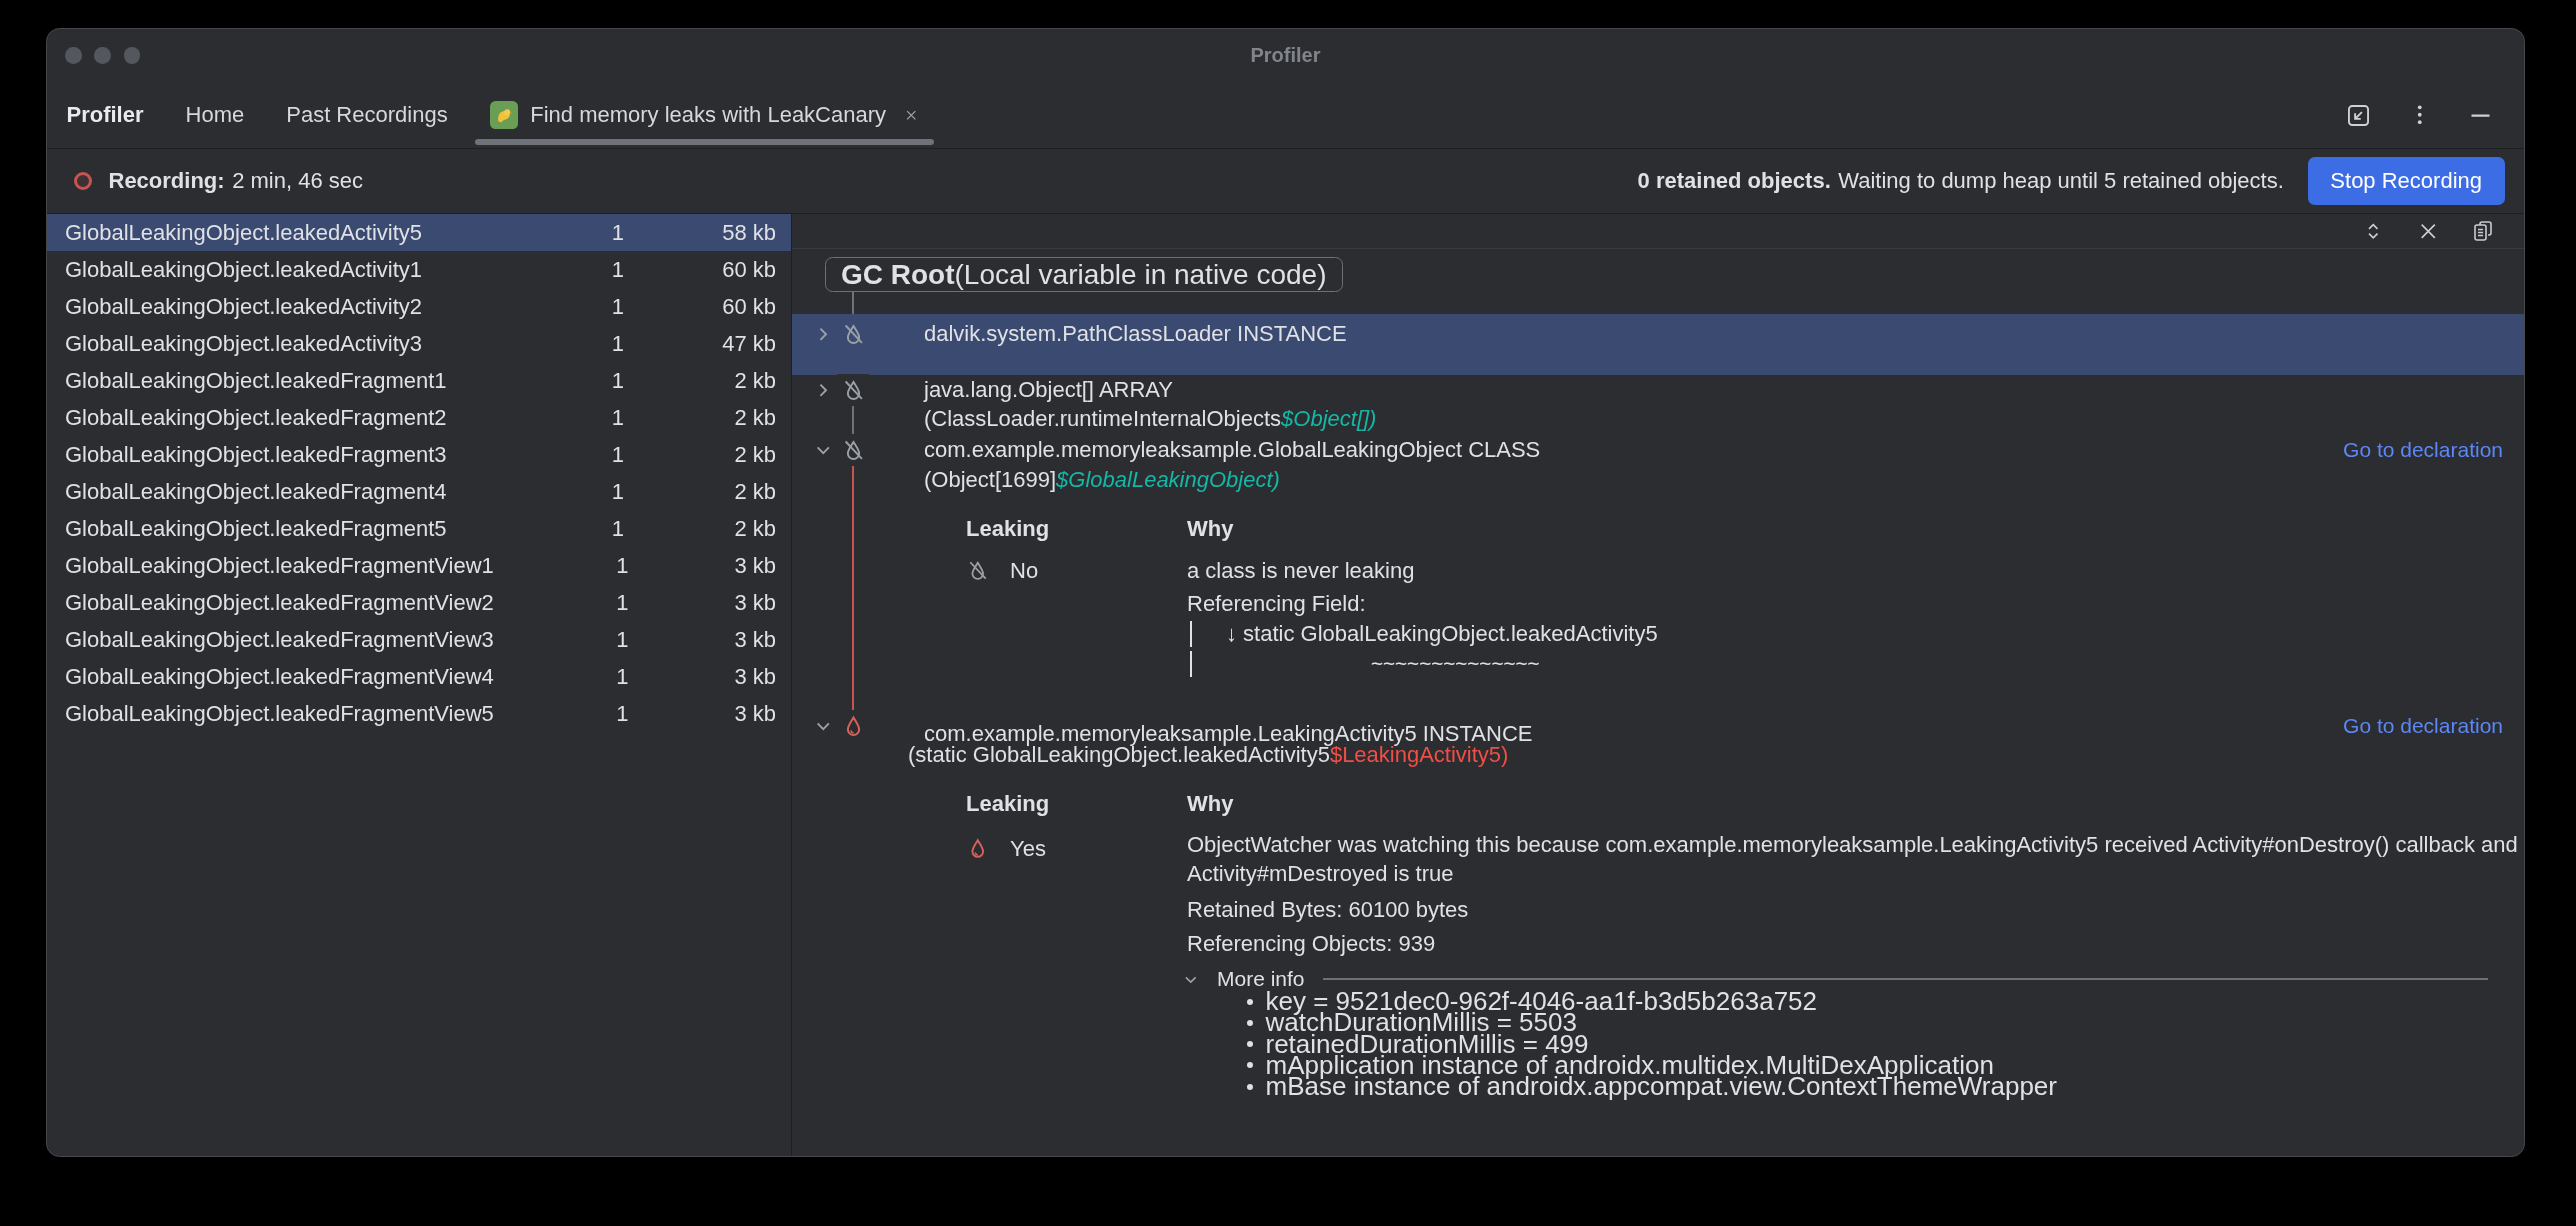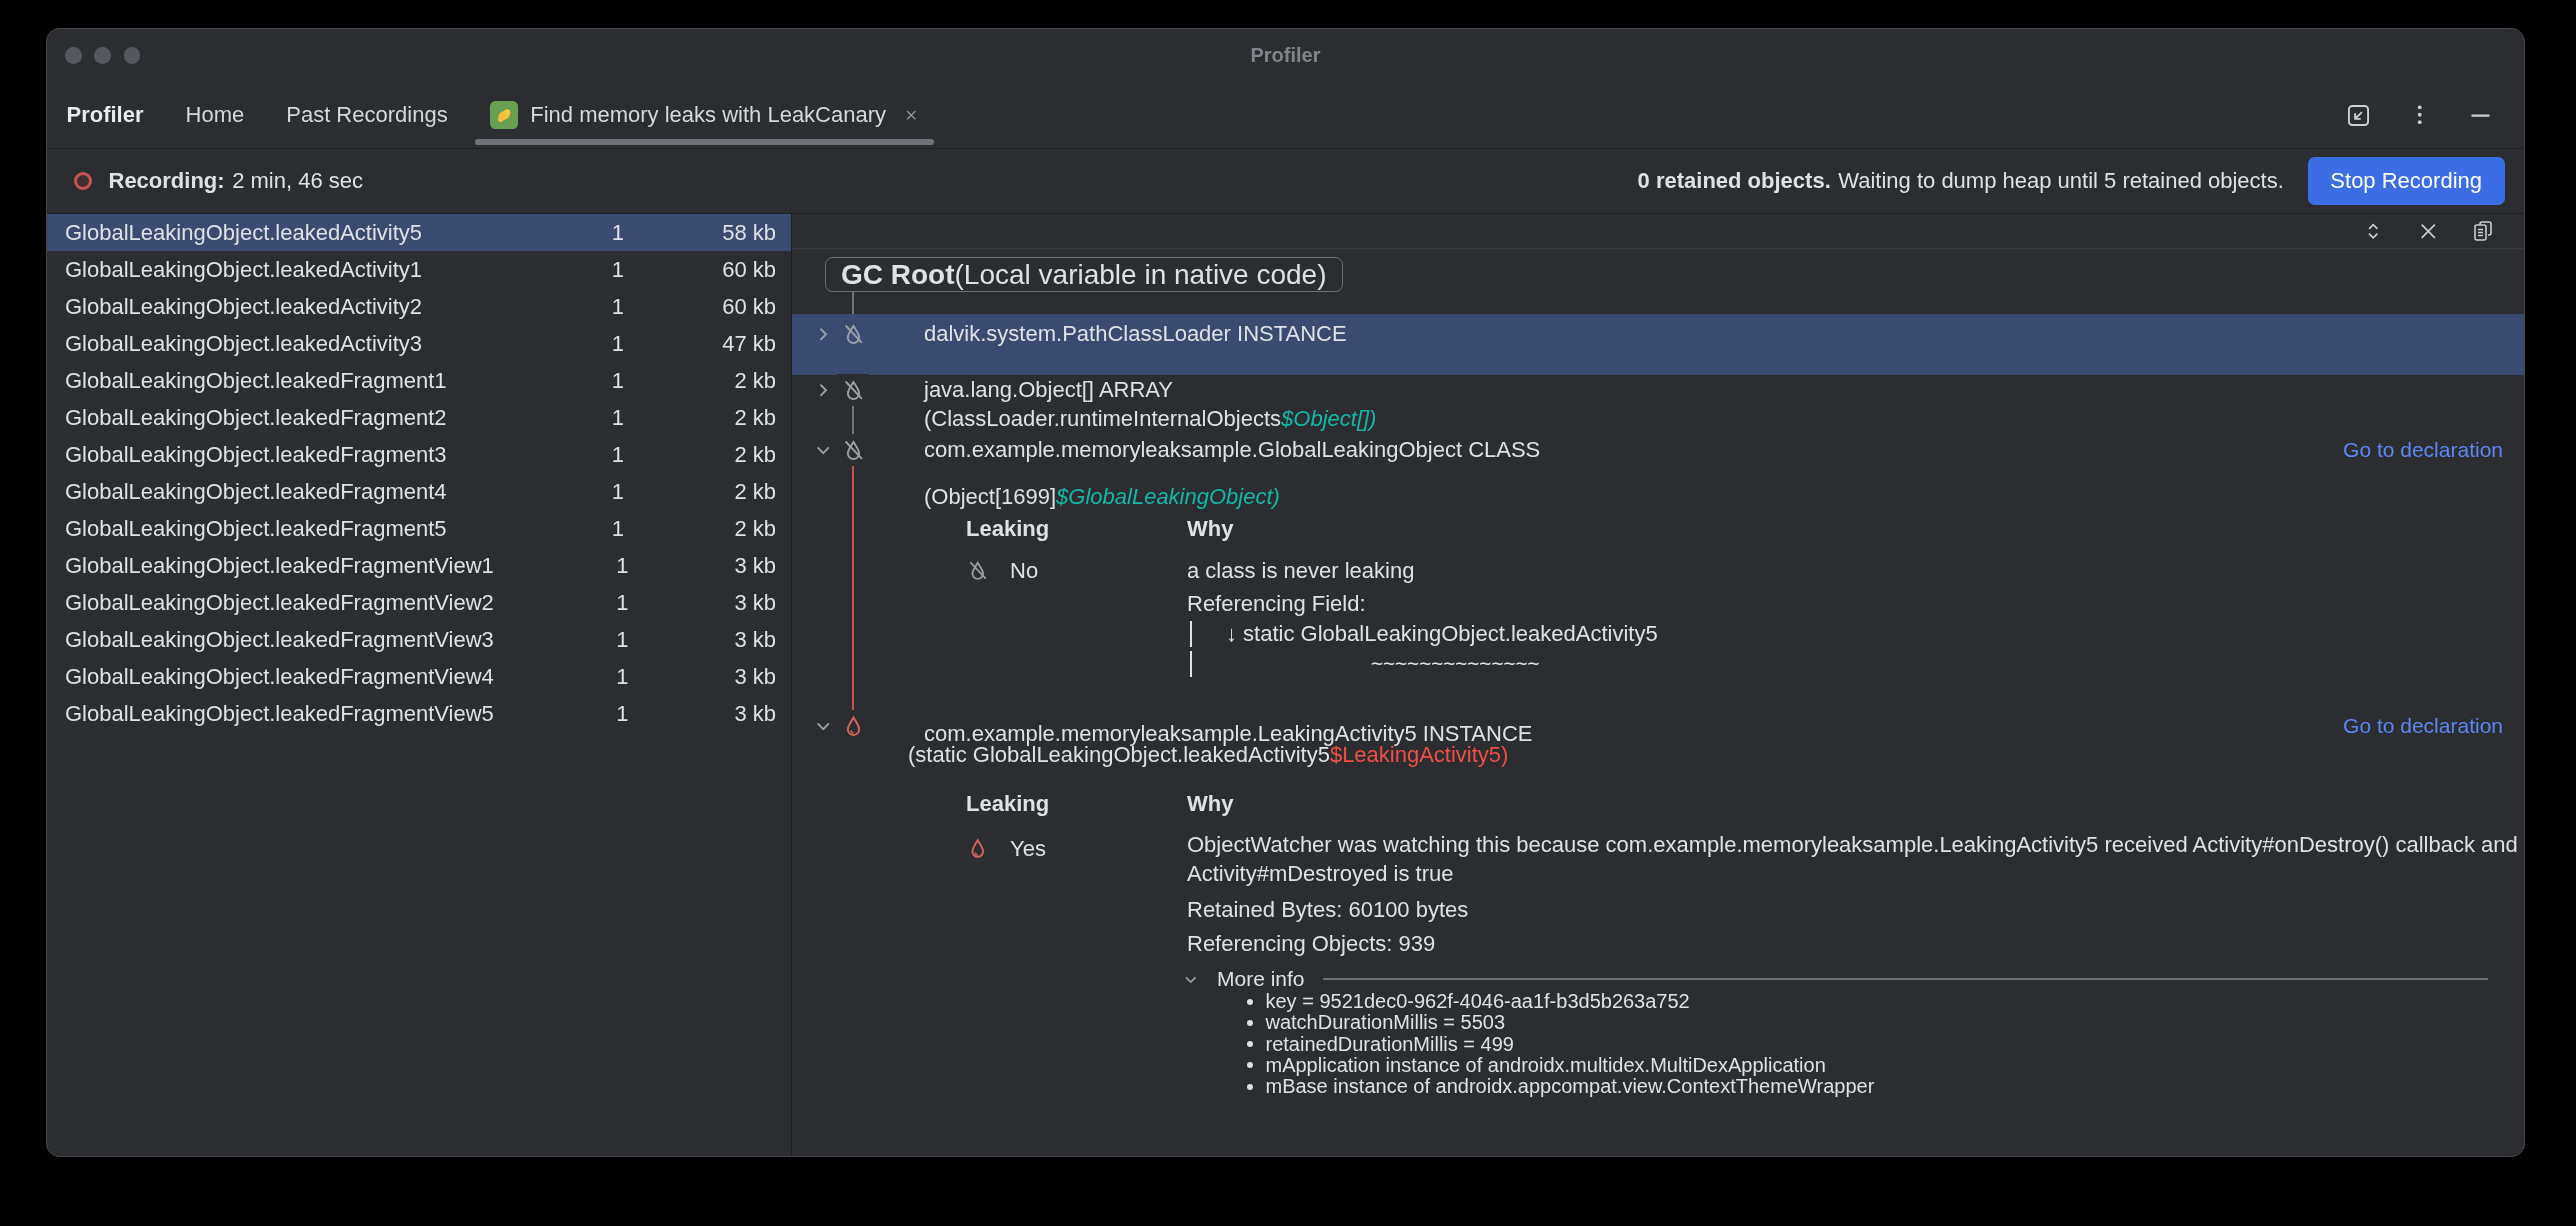--- a/index.html
+++ b/index.html
@@ -77,21 +77,21 @@
   .red-text { color:#ef4f47; }
   .go-link { color:#5d87f5; font-size:21px; line-height:30px; cursor:pointer; }
 
   .sec-hdr { font-weight:bold; line-height:30px; }
   .leak-val { line-height:30px; }
   .why-line { line-height:30px; }
   .refbar { position:absolute; width:1.5px; height:25.5px; background:#dfe1e5; }
   .squiggle { font-family:"DejaVu Sans Mono","Liberation Mono",monospace; font-size:20px; line-height:27px; }
   .mi-rule { position:absolute; height:1.5px; background:#6e7174; }
   .mi-label { line-height:30px; }
-  .bullets { position:absolute; left:448px; top:742px; list-style:none; font-size:20px; }
+  .bullets { position:absolute; left:448px; top:742px; list-style:none; font-size:26px; }
   .bullets li { position:relative; padding-left:25.5px; line-height:21.3px; white-space:nowrap; }
   .bullets li::before { content:""; position:absolute; left:6.8px; top:7.5px; width:6px; height:6px;
                         border-radius:50%; background:#dfe1e5; }
 
   .node-icon { position:absolute; width:32px; height:32px; display:flex; align-items:center;
                justify-content:center; background:#2b2d30; }
   .node-icon.on-sel { background:#3b4a70; }
   .chev { position:absolute; width:25.5px; height:25.5px; display:flex; align-items:center; justify-content:center; }
   svg { display:block; }
 </style>
@@ -301,21 +301,21 @@
                 <path d="M6 9 L12 15 L18 9"></path>
               </svg>
           </span>
           <span class="node-icon" style="left:45px; top:185px;">
             <svg width="27" height="27" viewBox="0 0 24 24" stroke="#9ba0a6" stroke-width="1.7" fill="none">
               <path d="M12 4.5 C10.2 7.6 7 11.4 7 14.6 a5 5 0 0 0 10 0 C17 11.4 13.8 7.6 12 4.5 Z"></path>
               <path d="M5 4 L19.5 19.5"></path>
             </svg>
           </span>
           <div class="abs node-label" style="left:132px; top:186px;">com.example.memoryleaksample.GlobalLeakingObject CLASS</div>
-          <div class="abs node-sub" style="left:132px; top:233px;">
+          <div class="abs node-sub" style="left:132px; top:216px;">
             <span>(Object[1699]</span><span class="dim">$GlobalLeakingObject)</span>
           </div>
           <div class="abs go-link" style="right:21px; top:186px;">Go to declaration</div>
 
           <div class="abs sec-hdr" style="left:174px; top:265px;">Leaking</div>
           <div class="abs sec-hdr" style="left:395px; top:265px;">Why</div>
           <span class="node-icon" style="left:170px; top:306px;">
             <svg width="25.5" height="25.5" viewBox="0 0 24 24" stroke="#9ba0a6" stroke-width="1.7" fill="none">
               <path d="M12 4.5 C10.2 7.6 7 11.4 7 14.6 a5 5 0 0 0 10 0 C17 11.4 13.8 7.6 12 4.5 Z"></path>
               <path d="M5 4 L19.5 19.5"></path>

